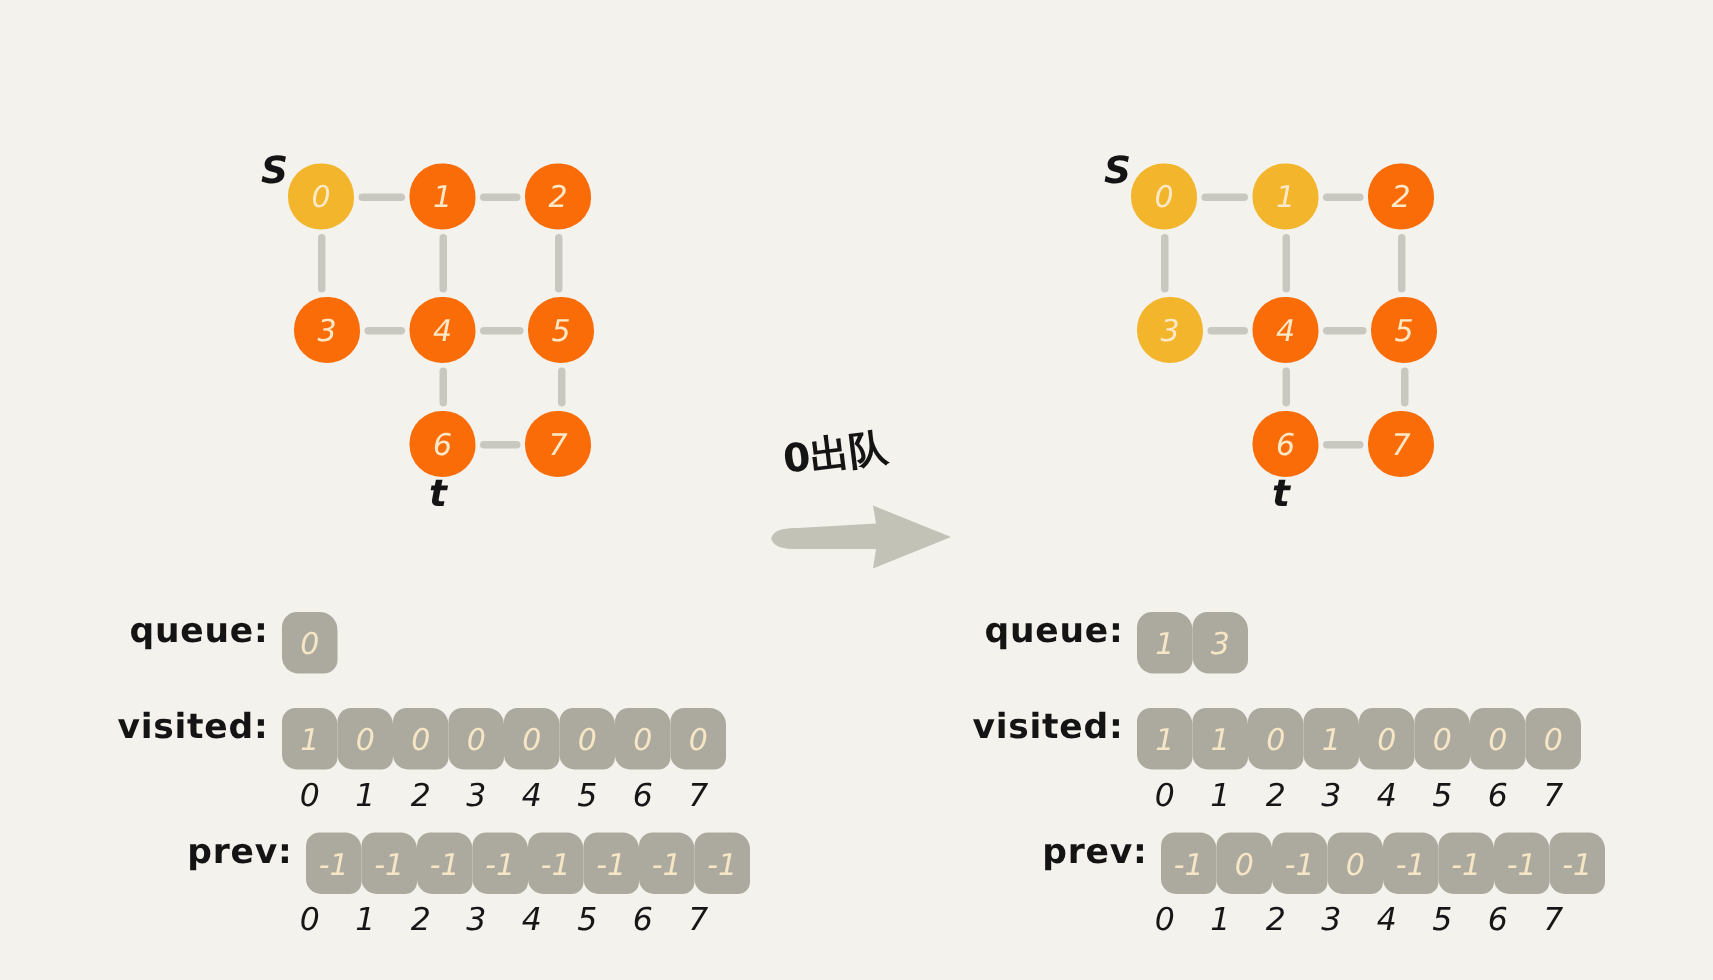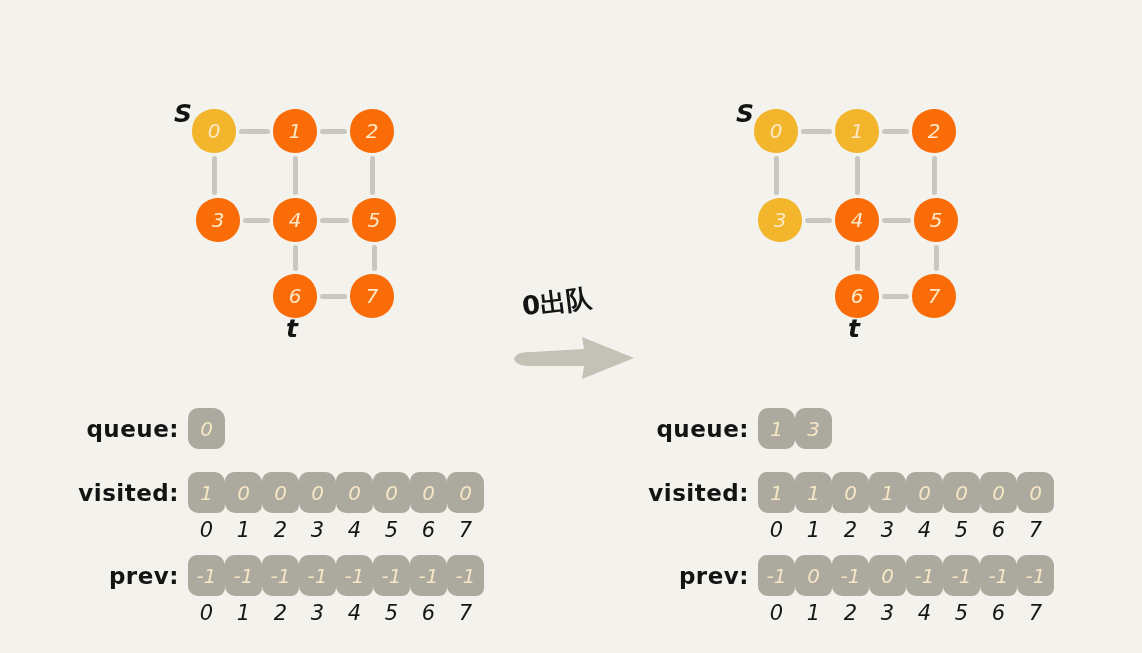--- a/index.html
+++ b/index.html
@@ -96,21 +96,20 @@
   .ds-panel {
     position: absolute;
     width: 470px;
   }
   .ds-panel.left  { left: 20px; top: 400px; }
   .ds-panel.right { left: 590px; top: 400px; }
 
   .ds-row {
     position: absolute;
     display: flex;
-    align-items: center;
   }
   .ds-label {
     font-family: "DejaVu Sans", sans-serif;
     font-size: 23px;
     font-weight: bold;
     color: #141414;
     text-align: right;
     width: 168px;
     padding-right: 9px;
     box-sizing: border-box;
@@ -149,21 +148,21 @@
     text-align: center;
     font-family: "DejaVu Sans", sans-serif;
     font-size: 21px;
     color: #161616;
     font-style: italic;
   }
 
   .row-queue   { top: 8px;  left: 0; }
   .row-visited { top: 72px; left: 0; }
   .idx-visited { top: 118px; }
-  .row-prev    { top: 155px; left: 0; }
+  .row-prev    { top: 155px; left: 16px; }
   .idx-prev    { top: 201px; }
 </style>
 </head>
 <body>
 
 <div class="stage">
 
   <div class="graph-panel left">
     <div class="endlabel" style="left:4px; top:4px;">S</div>
     <div class="endlabel" style="left:116px; top:219px;">t</div>

